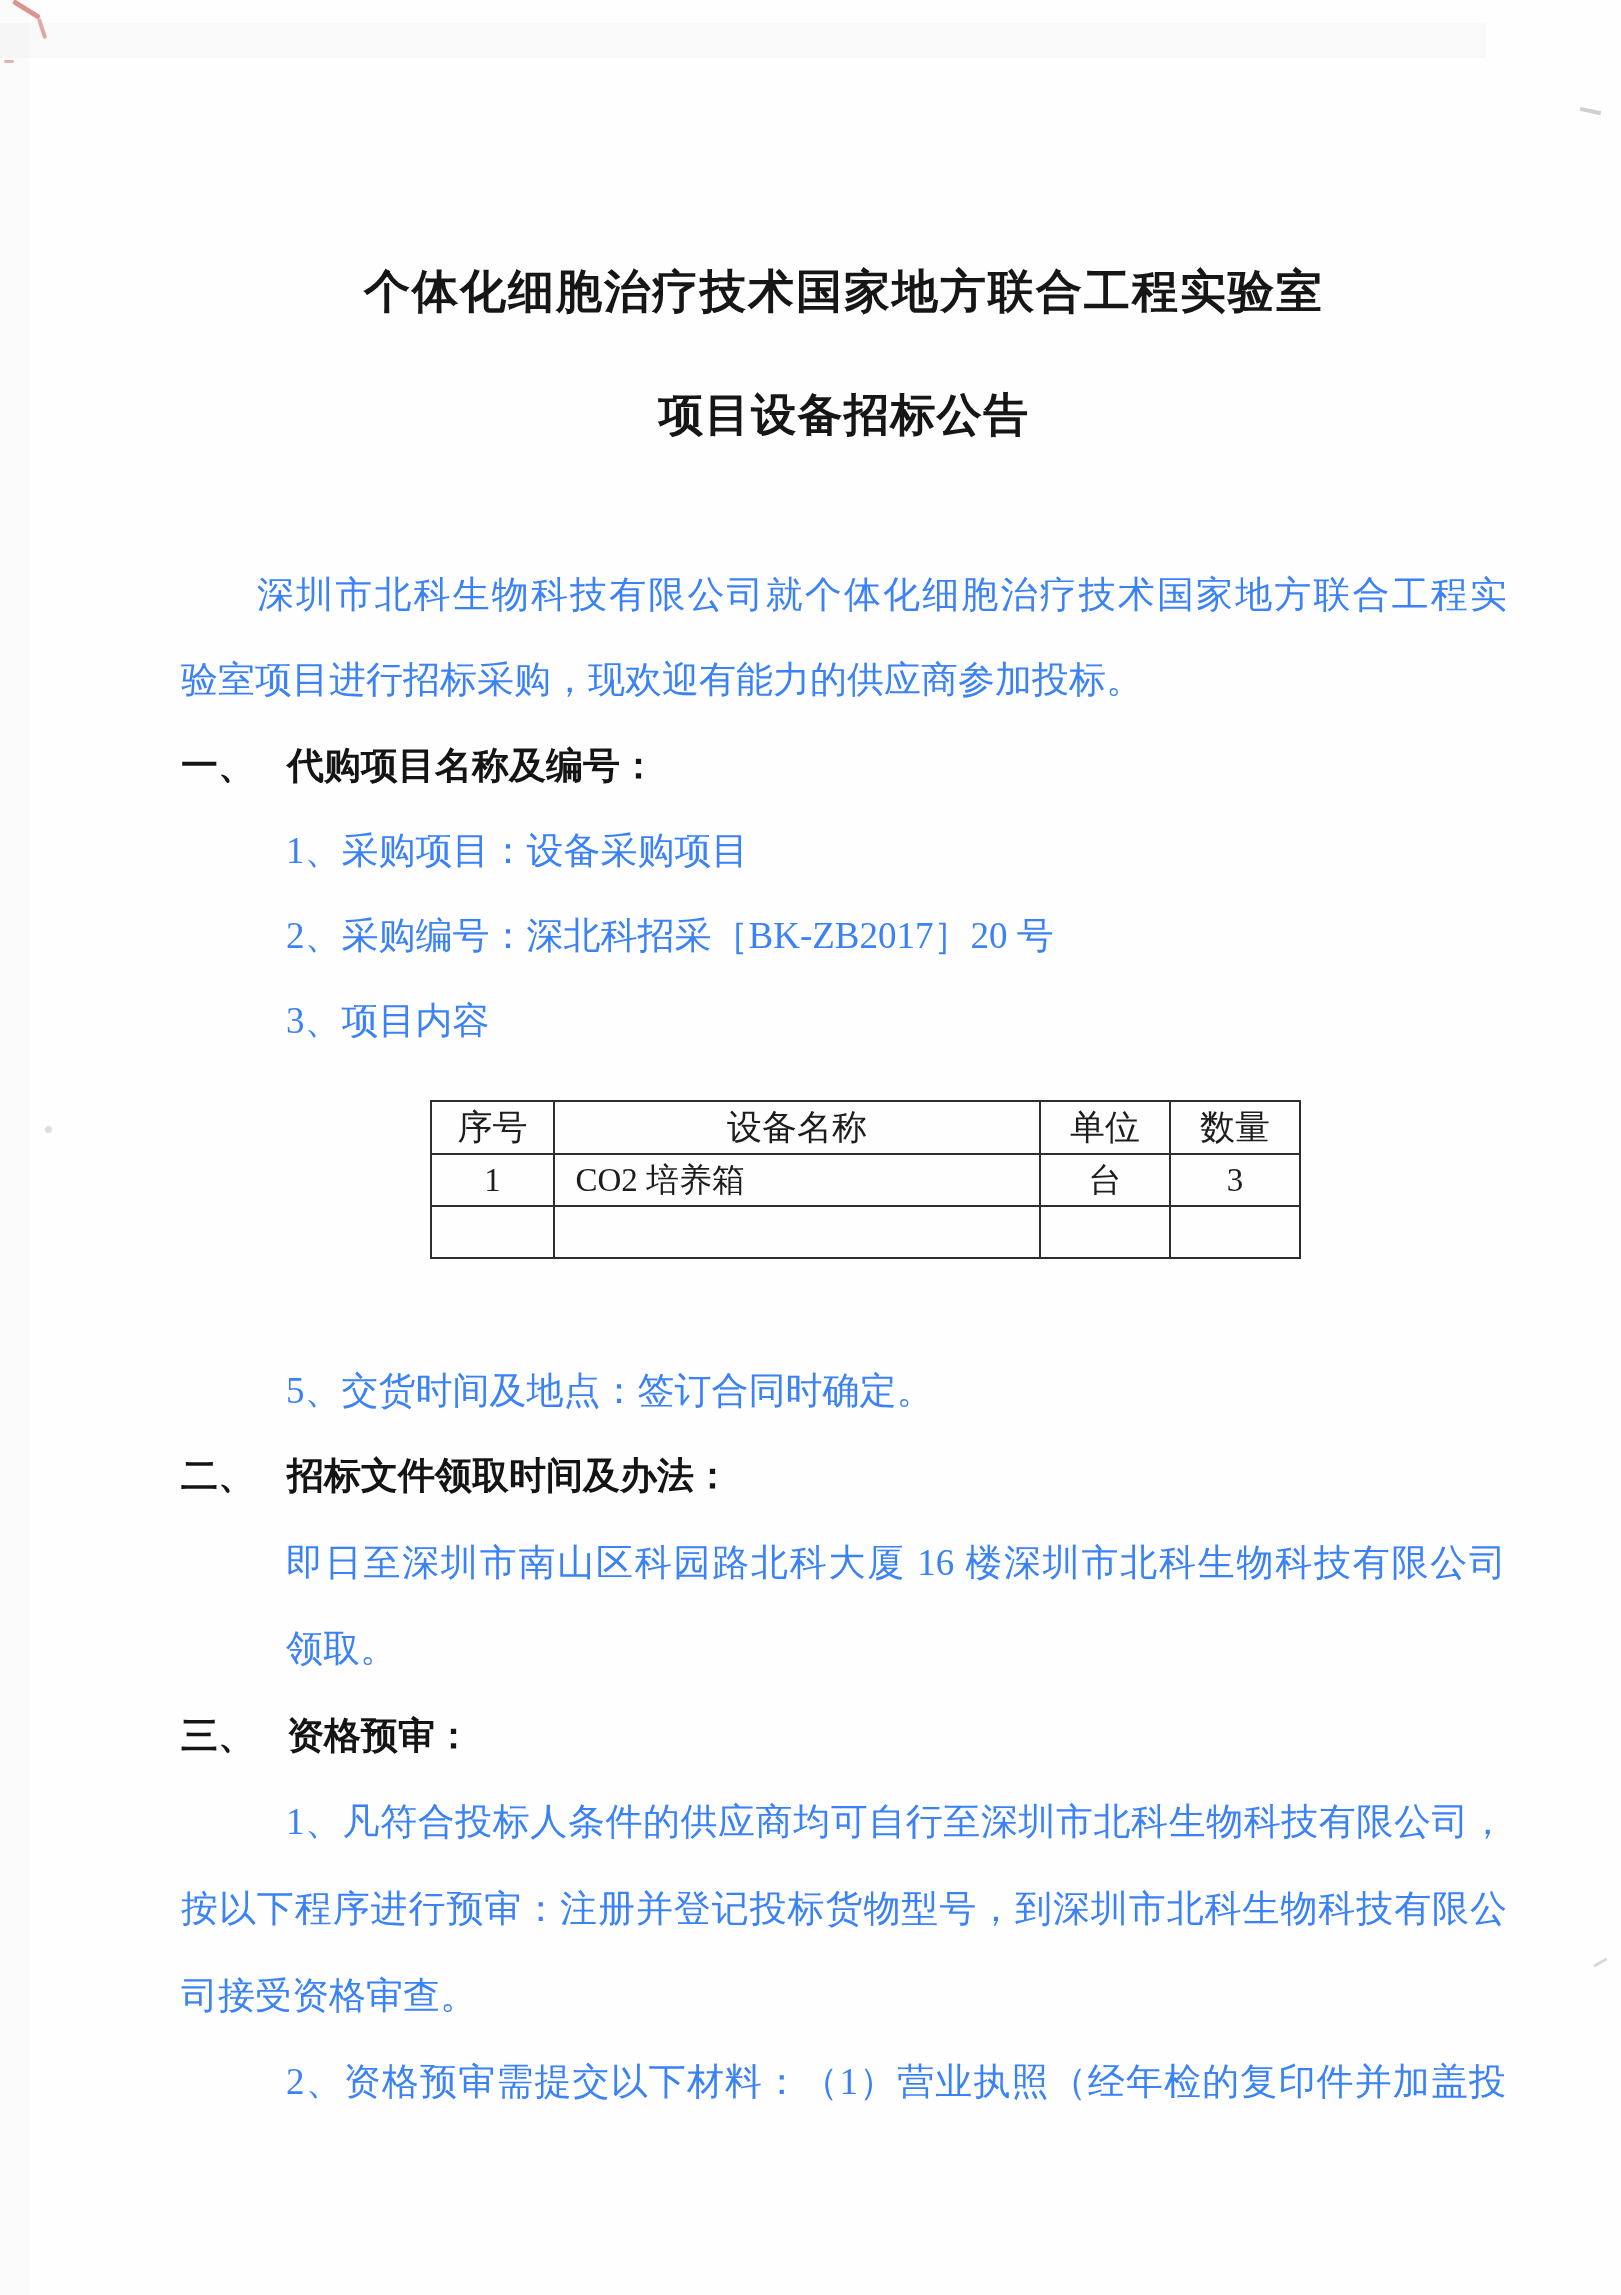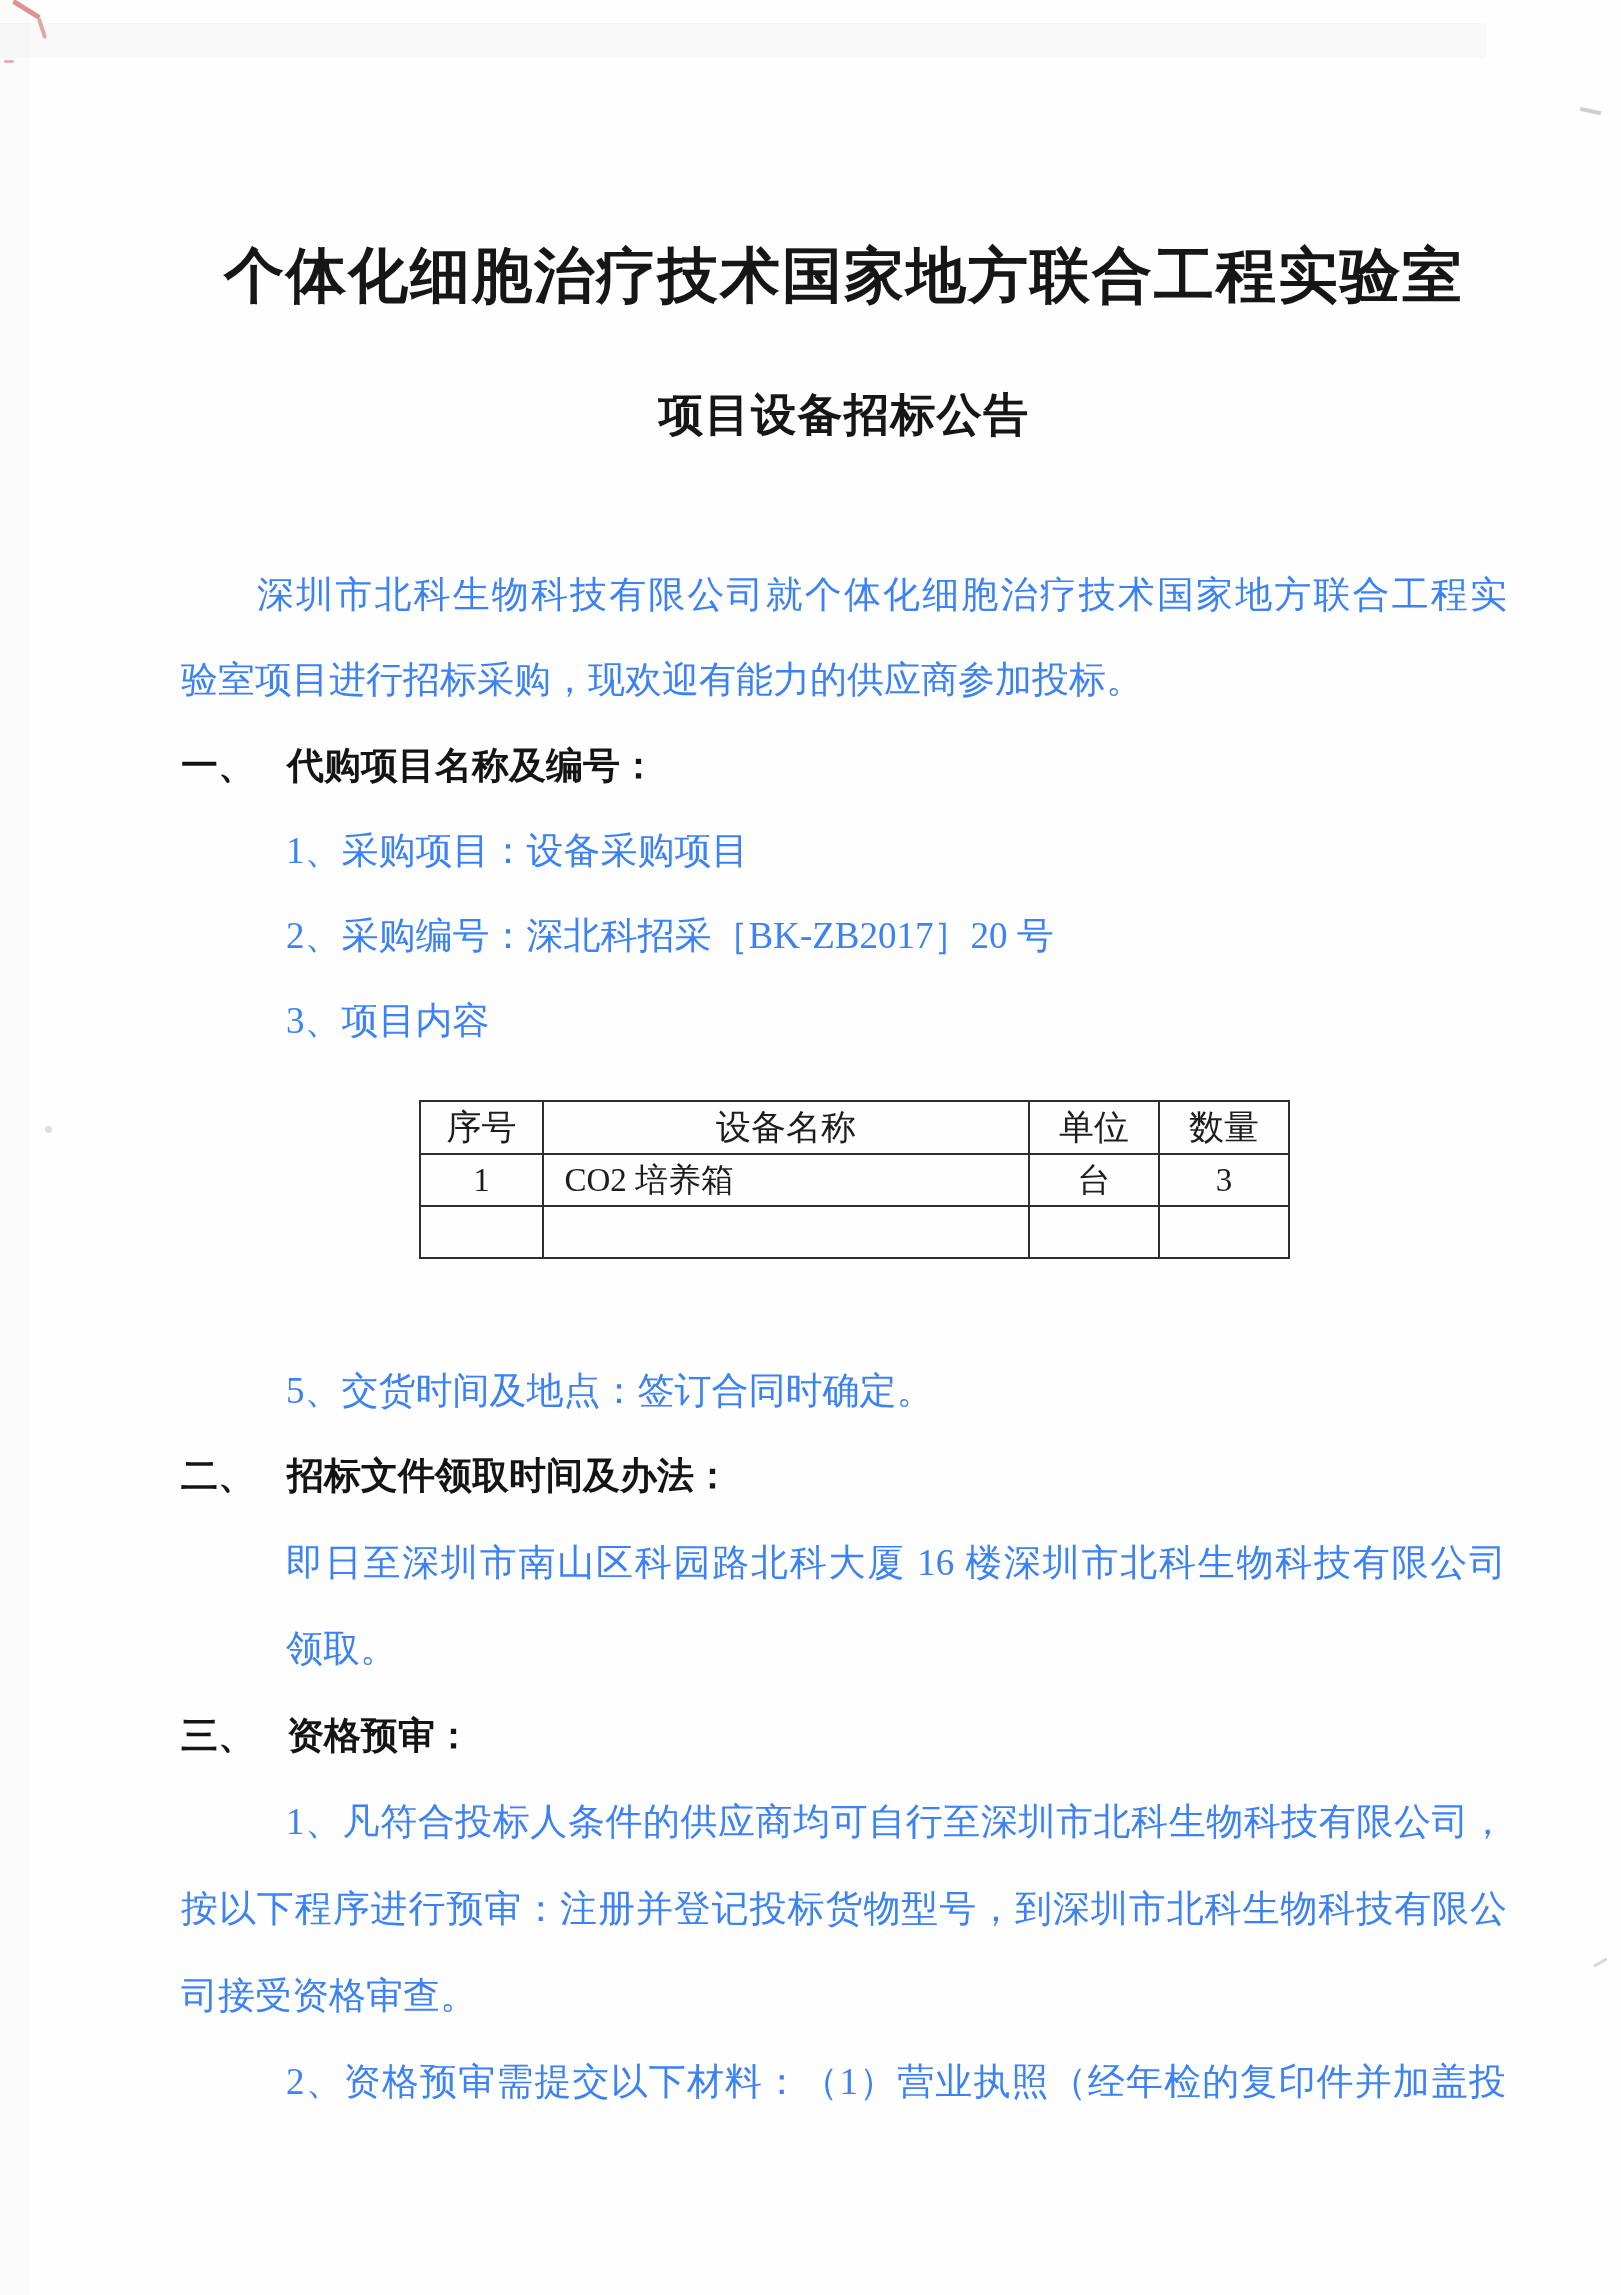--- a/index.html
+++ b/index.html
@@ -23,40 +23,40 @@
   #gray-mark-1{top:109px;left:1580px;width:20.5px;height:4.1px;background:rgba(160,160,160,.50);transform:rotate(12deg);}
   #gray-mark-2{top:1961px;left:1593px;width:15px;height:3.4px;background:rgba(170,170,170,.45);transform:rotate(-30deg);}
   #gray-mark-3{top:1126px;left:45px;width:6.8px;height:6.8px;background:rgba(150,150,150,.30);border-radius:50%;}
 
   #content{position:absolute;top:0;left:0;width:100%;height:100%;filter:blur(0.3px);color:#1d1d1d;}
 
   .title{
     position:absolute;left:181px;width:1326px;height:85px;line-height:85px;
     text-align:center;font-weight:bold;color:#161616;white-space:nowrap;
   }
-  #title-1{top:234px;font-size:60px;letter-spacing:2px;}
+  #title-1{top:249px;font-size:46px;letter-spacing:2px;}
   #title-2{top:373px;font-size:45px;letter-spacing:1.4px;}
 
   .line{
     position:absolute;left:181px;height:85px;line-height:85px;
     font-size:37px;color:#3b82f6;white-space:nowrap;
   }
   .x420{left:286px;}
   .indent1{left:257px;width:1250px;}
   .j{
     white-space:normal;text-align:justify;text-align-last:justify;
     text-justify:inter-character;overflow:hidden;
   }
   .w1790{width:1220px;}
   .w1945{width:1326px;font-family:Liberation Serif, serif;}
   .bold{font-weight:bold;color:#141414;}
   .secnum{display:inline-block;width:106px;}
 
   #equipment-table{
-    position:absolute;top:1100px;left:419px;width:868px;
+    position:absolute;top:1100px;left:430px;width:868px;
     border-collapse:collapse;table-layout:fixed;
     color:#1d1d1d;
     border-radius:8px;
   }
   #equipment-table th,#equipment-table td{
     border:2px solid #2e2e2e;padding:0;text-align:center;
     font-weight:normal;overflow:hidden;
   }
   #equipment-table th{font-size:35px;}
   #equipment-table td{font-size:33px;}

